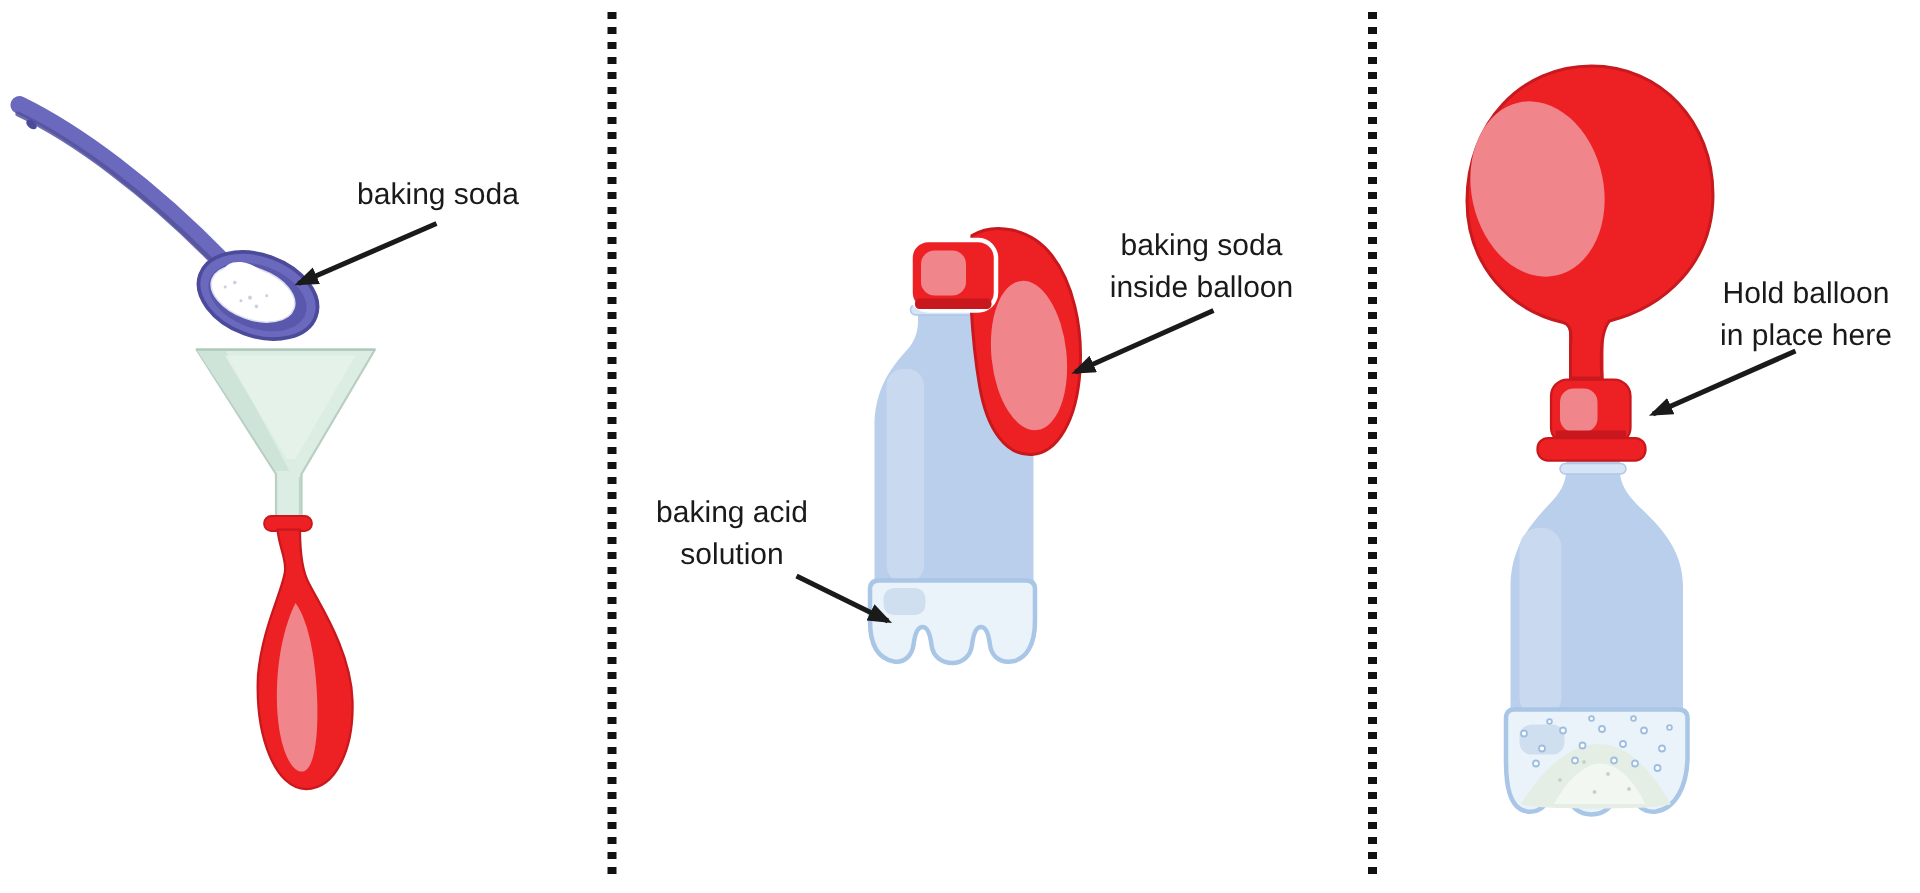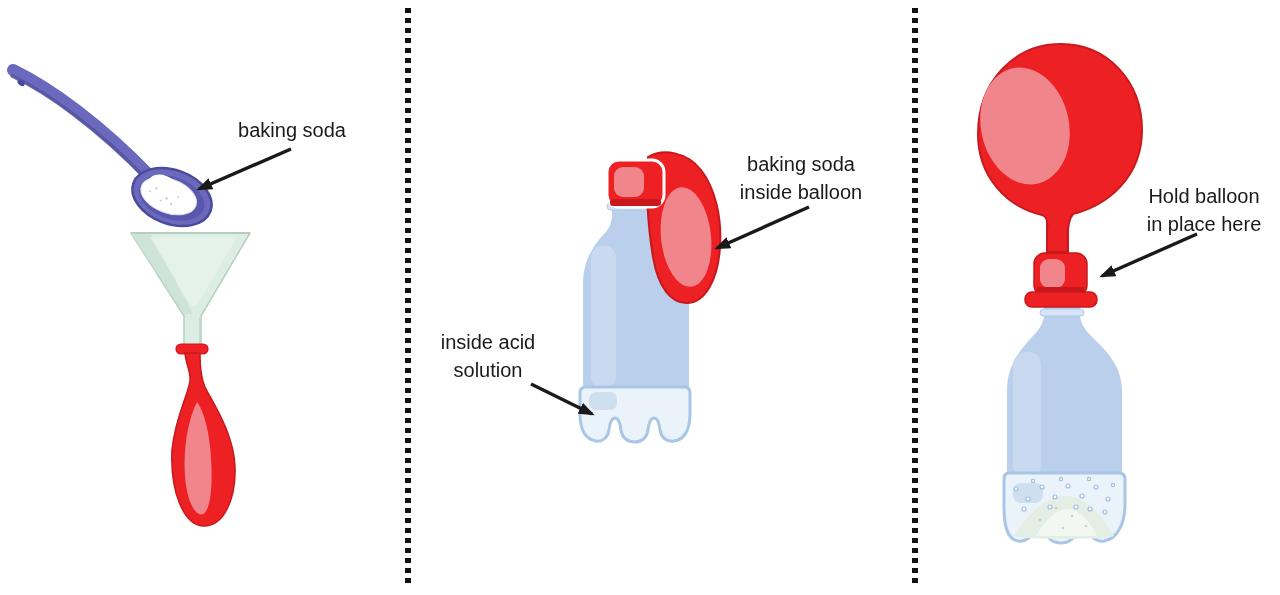--- a/index.html
+++ b/index.html
@@ -188,17 +188,17 @@
       <line x1="1197" y1="234" x2="1102" y2="276" stroke="#1A1A1A" stroke-width="3.4" marker-end="url(#ah)"></line>
     </g>
   </svg>
 
   <div class="separator sep-1"></div>
   <div class="separator sep-2"></div>
 
   <div class="label l1">baking soda</div>
   <div class="label l2">baking soda
 inside balloon</div>
-  <div class="label l3">inside acid
+  <div class="label l3">baking acid
 solution</div>
   <div class="label l4">Hold balloon
 in place here</div>
 </div>
 
 </body></html>

